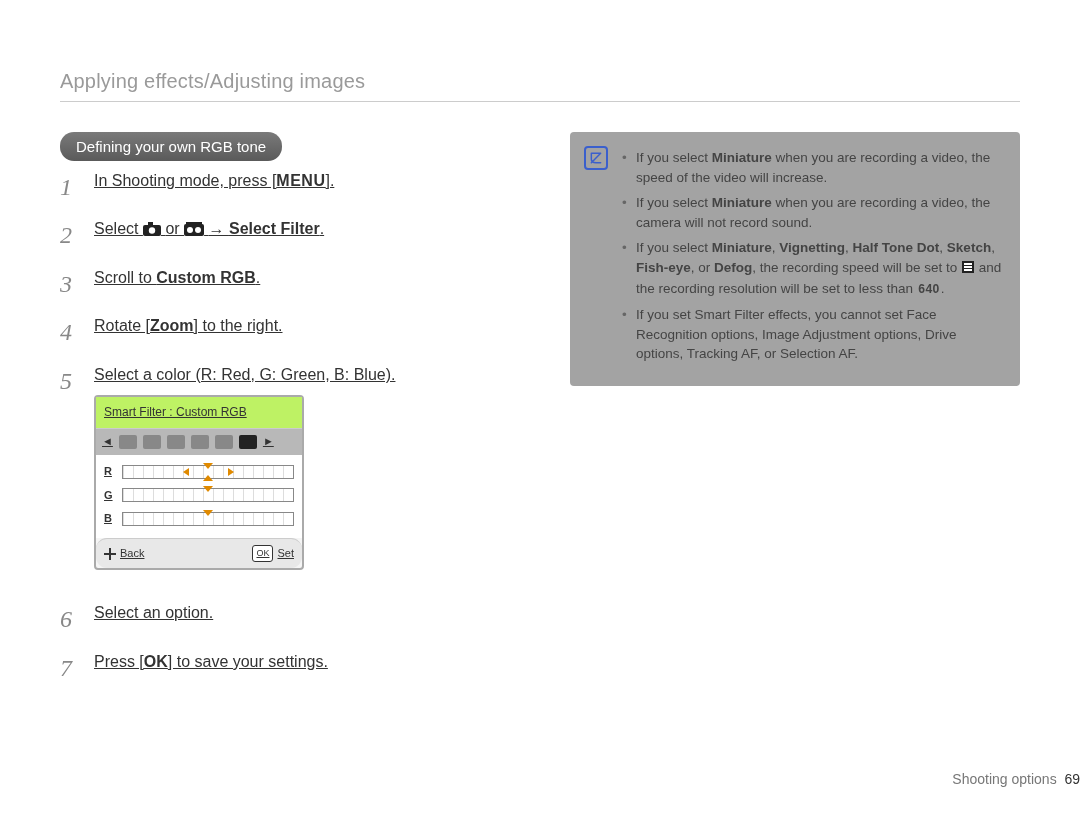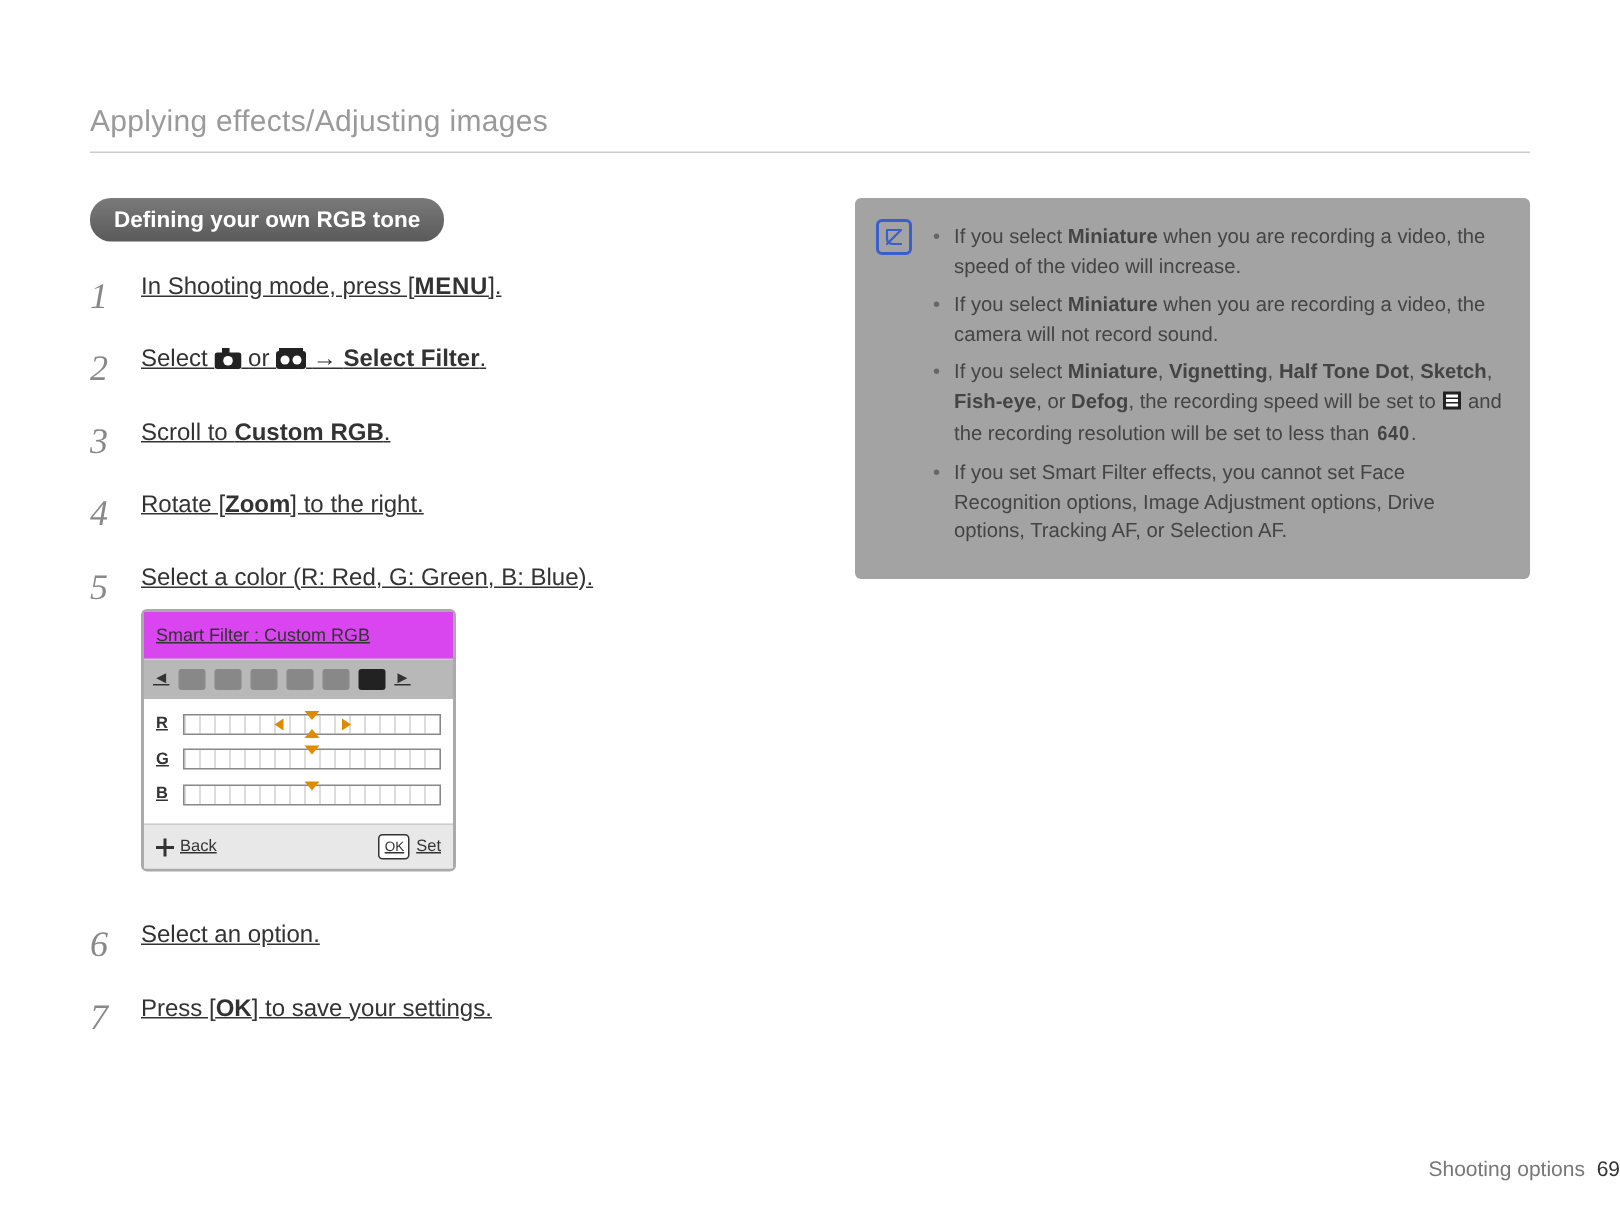--- a/index.html
+++ b/index.html
@@ -26,24 +26,24 @@
     gap: 60px;
   }
   .col-left { flex: 1 1 50%; }
   .col-right { flex: 1 1 50%; }
 
   .pill {
     display: inline-block;
     background: linear-gradient(#7a7a7a,#5a5a5a);
     color: #fff;
     font-size: 15px;
-    font-weight: 700;
+    font-weight: 400;
     padding: 6px 16px;
     border-radius: 14px;
-    margin-bottom: 18px;
+    margin-bottom: 7px;
   }
 
   ol.steps { list-style: none; counter-reset: step; }
   ol.steps > li {
     counter-increment: step;
     display: flex;
     align-items: flex-start;
     gap: 16px;
     margin-bottom: 10px;
     font-size: 16px;
@@ -67,21 +67,21 @@
 
   
   .screen-row { display:flex; gap: 30px; margin: 8px 0 20px 0; align-items: flex-start; }
   .cam-screen {
     width: 210px;
     border: 2px solid #aaa;
     border-radius: 4px;
     background: #f5f5f5;
     font-size: 12px;
   }
-  .cam-title { padding: 6px 8px; background:#d946ef; border-bottom:1px solid #ccc; font-size:12px;}
+  .cam-title { padding: 6px 8px; background:#bef264; border-bottom:1px solid #ccc; font-size:12px;}
   .cam-tabs {
     display:flex; align-items:center; gap:6px; padding:4px 6px;
     background:#b8b8b8;
   }
   .cam-tab {
     width:18px; height:14px; background:#888; border-radius:2px;
   }
   .cam-tab.active { background:#222; }
   .cam-arrow { font-size:11px; color:#333; }
   .cam-sliders { background:#fff; padding:8px 8px 4px 8px; }
@@ -104,21 +104,21 @@
   }
   .slider-track.has-left-right .lr-l,
   .slider-track.has-left-right .lr-r{
     position:absolute; top:50%; transform:translateY(-50%);
     width:0;height:0;
   }
   .lr-l{ left:35%; border-top:4px solid transparent;border-bottom:4px solid transparent;border-right:6px solid #e08a00;}
   .lr-r{ right:35%; border-top:4px solid transparent;border-bottom:4px solid transparent;border-left:6px solid #e08a00;}
   .cam-footer {
     display:flex; justify-content:space-between; padding:6px 8px;
-    background:#e8e8e8; border-top:1px solid #ccc; font-size:11px;
+    background:#e8e8e8; border-top:1px solid #ccc; font-size:11px;border-radius:11px;
   }
   .cam-btn { display:flex; align-items:center; gap:4px;}
   .cam-btn .kbox{
     border:1px solid #333; border-radius:3px; padding:0 3px; font-size:9px;
     background:#fff;
   }
   .cam-btn .kcross{
     width:12px;height:12px;display:inline-block;position:relative;
   }
   .kcross::before,.kcross::after{

